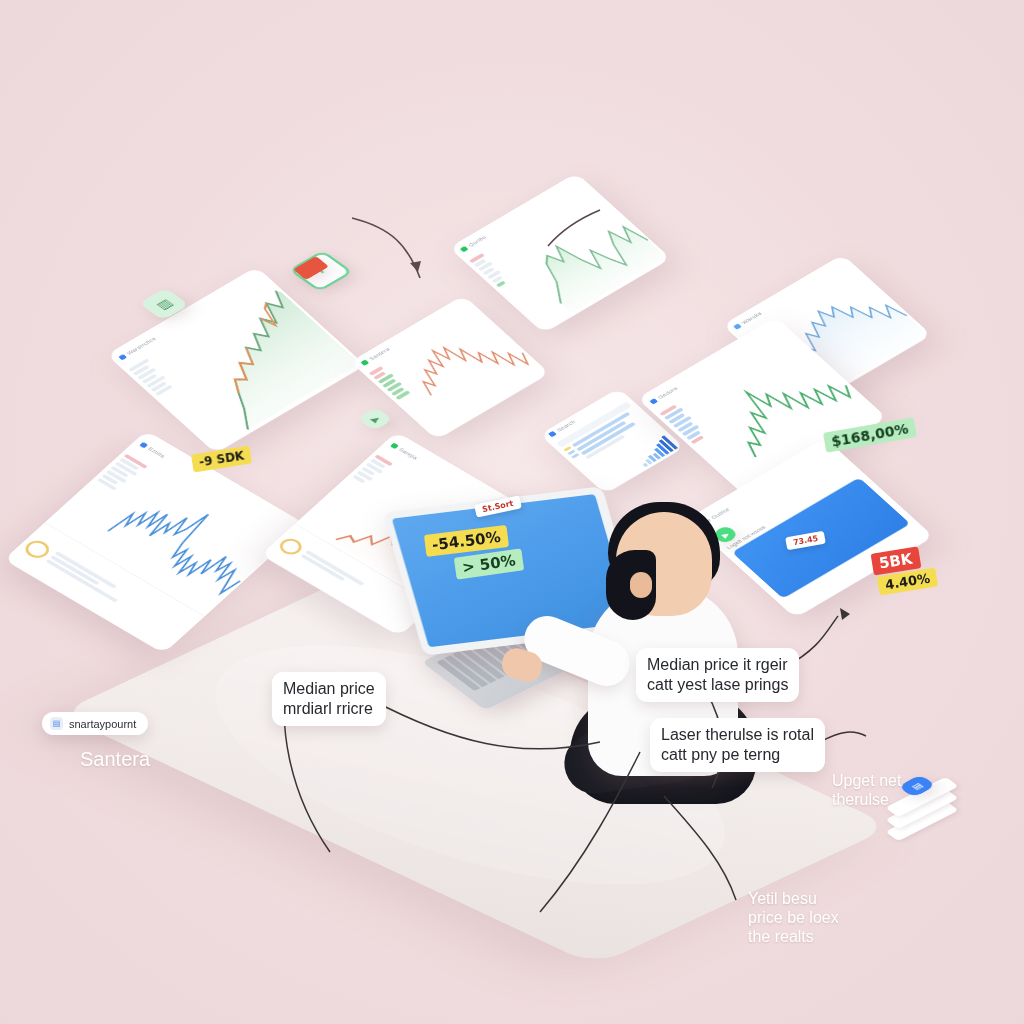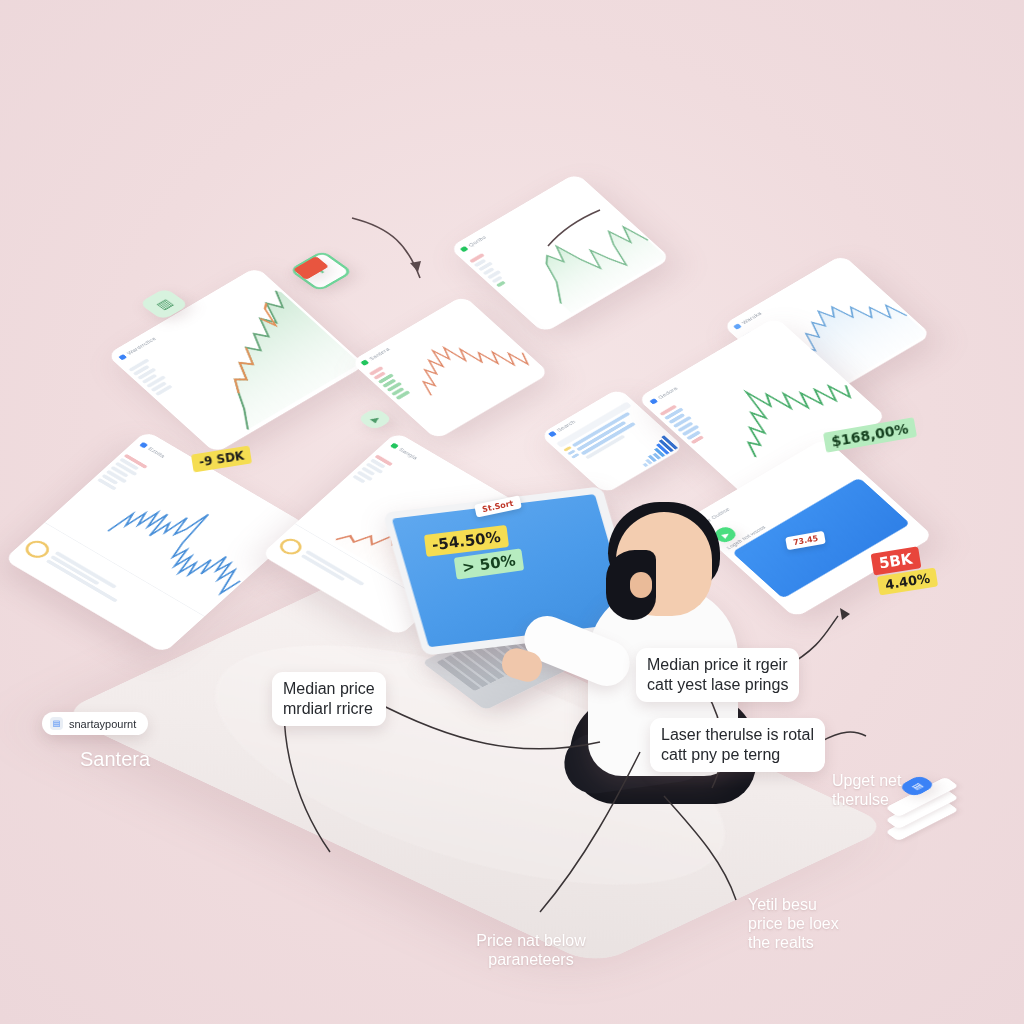--- a/index.html
+++ b/index.html
@@ -419,25 +419,23 @@
     <path d="M706,692 C726,724 726,760 712,788" fill="none" stroke="#3a3436" stroke-width="1.5"></path>
     <path d="M640,752 C618,796 586,858 540,912" fill="none" stroke="#3a3436" stroke-width="1.5"></path>
     <path d="M784,668 C820,648 826,632 838,616" fill="none" stroke="#3a3436" stroke-width="1.5"></path>
     <path d="M842,620 l-2,-12 l10,6 z" fill="#3a3436"></path>
     <path d="M664,796 C700,836 724,864 736,900" fill="none" stroke="#3a3436" stroke-width="1.5"></path>
     <path d="M820,742 C842,730 854,730 866,736" fill="none" stroke="#3a3436" stroke-width="1.5"></path>
   </svg>
 
   <div class="anno" style="left: 832px; top: 732px; width: 110px; white-space: pre-line; margin-top: 40px;">Upget net
 therulse</div>
-  <div class="anno" style="left: 748px; top: 890px; width: 130px; white-space: pre-line; margin-top: 6px;">Yetil besu
+  <div class="anno" style="left: 748px; top: 890px; width: 130px; white-space: pre-line;">Yetil besu
 price be loex
 the realts</div>
-  <div class="anno" style="left: 456px; top: 932px; width: 150px; text-align: center; white-space: pre-line;">Price nat below
-paraneteers</div>
   <div class="anno" style="left: 80px; top: 748px; width: 140px; font-size: 20px; white-space: pre-line;">Santera</div>
 
   <div class="callout" style="left:272px;top:672px;">
     <div>Median price</div>
     <div>mrdiarl rricre</div>
   </div>
   <div class="callout" style="left:636px;top:648px;">
     <div>Median price it rgeir</div>
     <div>catt yest lase prings</div>
   </div>

